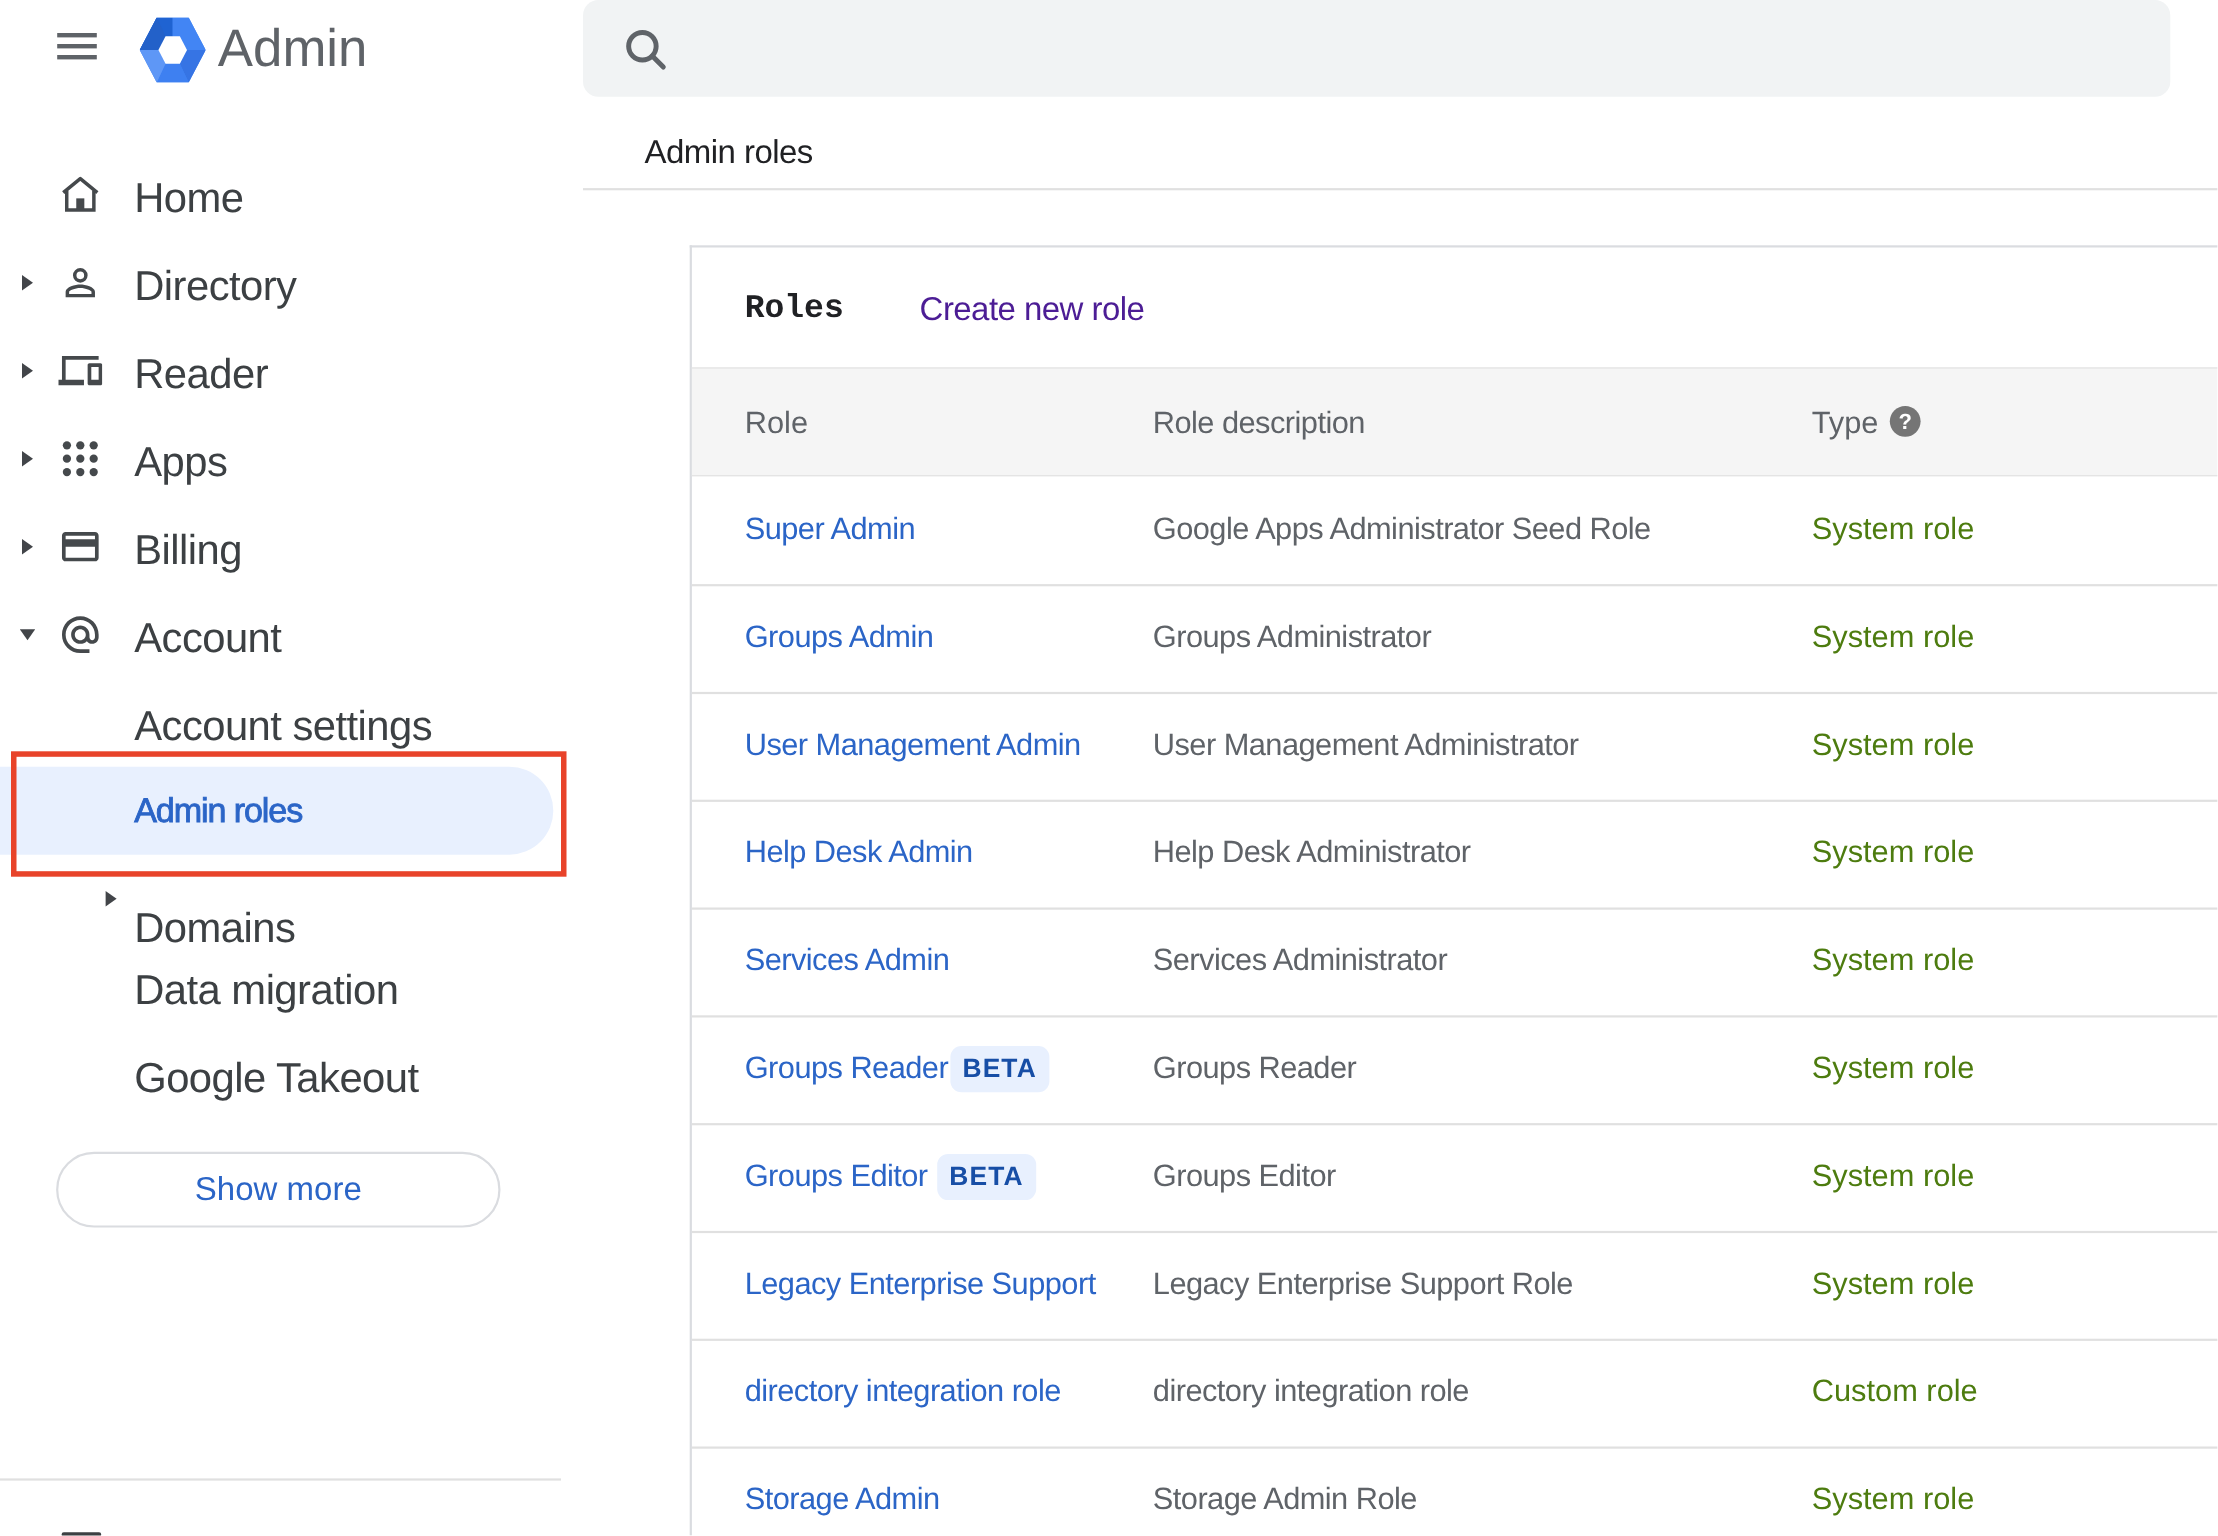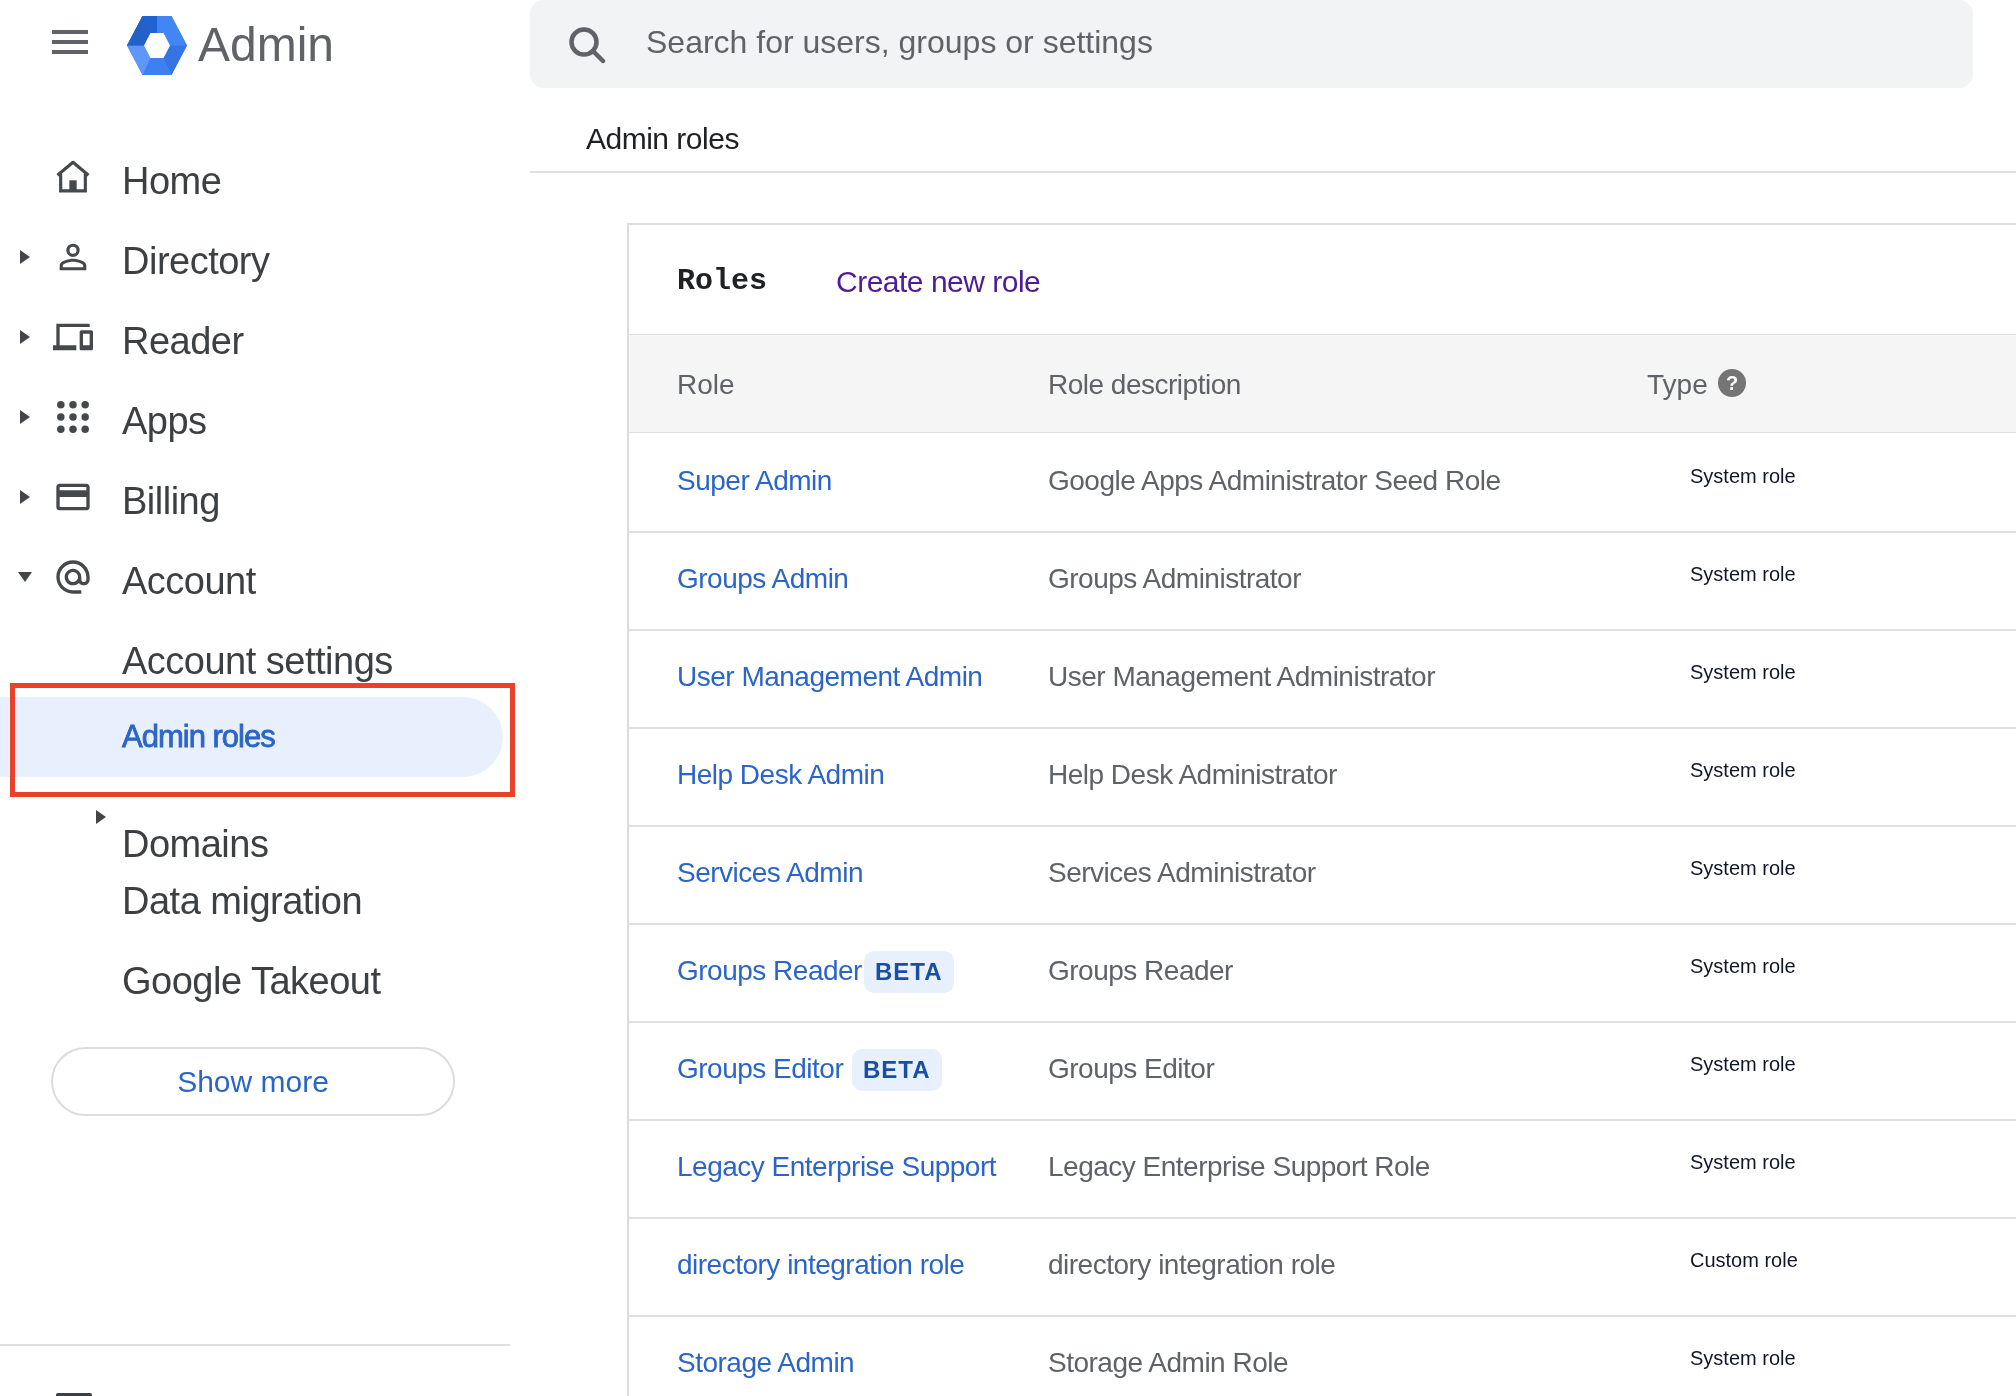--- a/index.html
+++ b/index.html
@@ -2,21 +2,21 @@
 <html><head>
 <meta charset="utf-8">
 <style>
   * { margin:0; padding:0; box-sizing:border-box; }
   html,body { width:2016px; height:1396px; background:#fff; font-family:"Liberation Sans", sans-serif; overflow:hidden; }
   .abs { position:absolute; }
   #page { position:relative; width:2016px; height:1396px; overflow:hidden; }
   .navtxt { font-size:38px; color:#3c4043; letter-spacing:-0.5px; }
   .rl { left:677px; font-size:28px; color:#2b65c7; letter-spacing:-0.5px; }
   .rd { left:1048px; font-size:28px; color:#5f6368; letter-spacing:-0.5px; }
-  .rt { left:1690px; font-size:20px; color:#0f172a; }
+  .rt { left:1647px; font-size:28px; color:#4d7c0f; }
   .dv { left:629px; width:1387px; height:2px; background:#e0e0e0; }
   .beta { font-size:24px; font-weight:bold; color:#174ea6; background:#e8f0fe; border-radius:10px; padding:7px 11px; letter-spacing:1px; }
 </style>
 </head>
 <body>
 <div id="page">
 
   <div class="abs" style="left:52px; top:30px; width:36px; height:4px; background:#5f6368;"></div>
   <div class="abs" style="left:52px; top:40px; width:36px; height:4px; background:#5f6368;"></div>
   <div class="abs" style="left:52px; top:50px; width:36px; height:4px; background:#5f6368;"></div>
@@ -31,21 +31,20 @@
     <polygon points="0,29.5 15.5,0 23.5,17 17,29.5" fill="#2361c9"></polygon>
     <polygon points="17,29.5 23.5,17 36.5,17 43,29.5 36.5,42 23.5,42" fill="#ffffff"></polygon>
   </svg>
   <div class="abs" style="left:198px; top:17px; font-size:48px; color:#5f6368;">Admin</div>
 
   <div class="abs" style="left:530px; top:0; width:1443px; height:88px; background:#f1f3f4; border-radius:14px;"></div>
   <svg class="abs" style="left:568px; top:26px;" width="38" height="38" viewBox="0 0 38 38">
     <circle cx="16" cy="16" r="12.5" fill="none" stroke="#5f6368" stroke-width="4.5"></circle>
     <line x1="25" y1="25" x2="35" y2="35" stroke="#5f6368" stroke-width="4.5" stroke-linecap="round"></line>
   </svg>
-  <div class="abs" style="left:646px; top:24px; font-size:32px; color:#5f6368;">Search for users, groups or settings</div>
 
   <div class="abs" style="left:586px; top:122px; font-size:30px; color:#202124; letter-spacing:-0.5px;">Admin roles</div>
   <div class="abs" style="left:530px; top:171px; width:1486px; height:2px; background:#e0e0e0;"></div>
 
   <div class="abs" style="left:0; top:697px; width:503px; height:80px; background:#e8f0fe; border-radius:0 40px 40px 0;"></div>
   <div class="abs" style="left:10px; top:683px; width:505px; height:114px; border:5px solid #e8432a;"></div>
 
   <svg class="abs" style="left:53px; top:157px;" width="40" height="40" viewBox="0 0 24 24" fill="none" stroke="#45494c" stroke-width="1.9">
       <path d="M4.6 9.9 V20.3 H19.4 V9.9"></path>
       <path d="M2.7 10.9 L12 3.2 L21.3 10.9" stroke-linejoin="round"></path>

